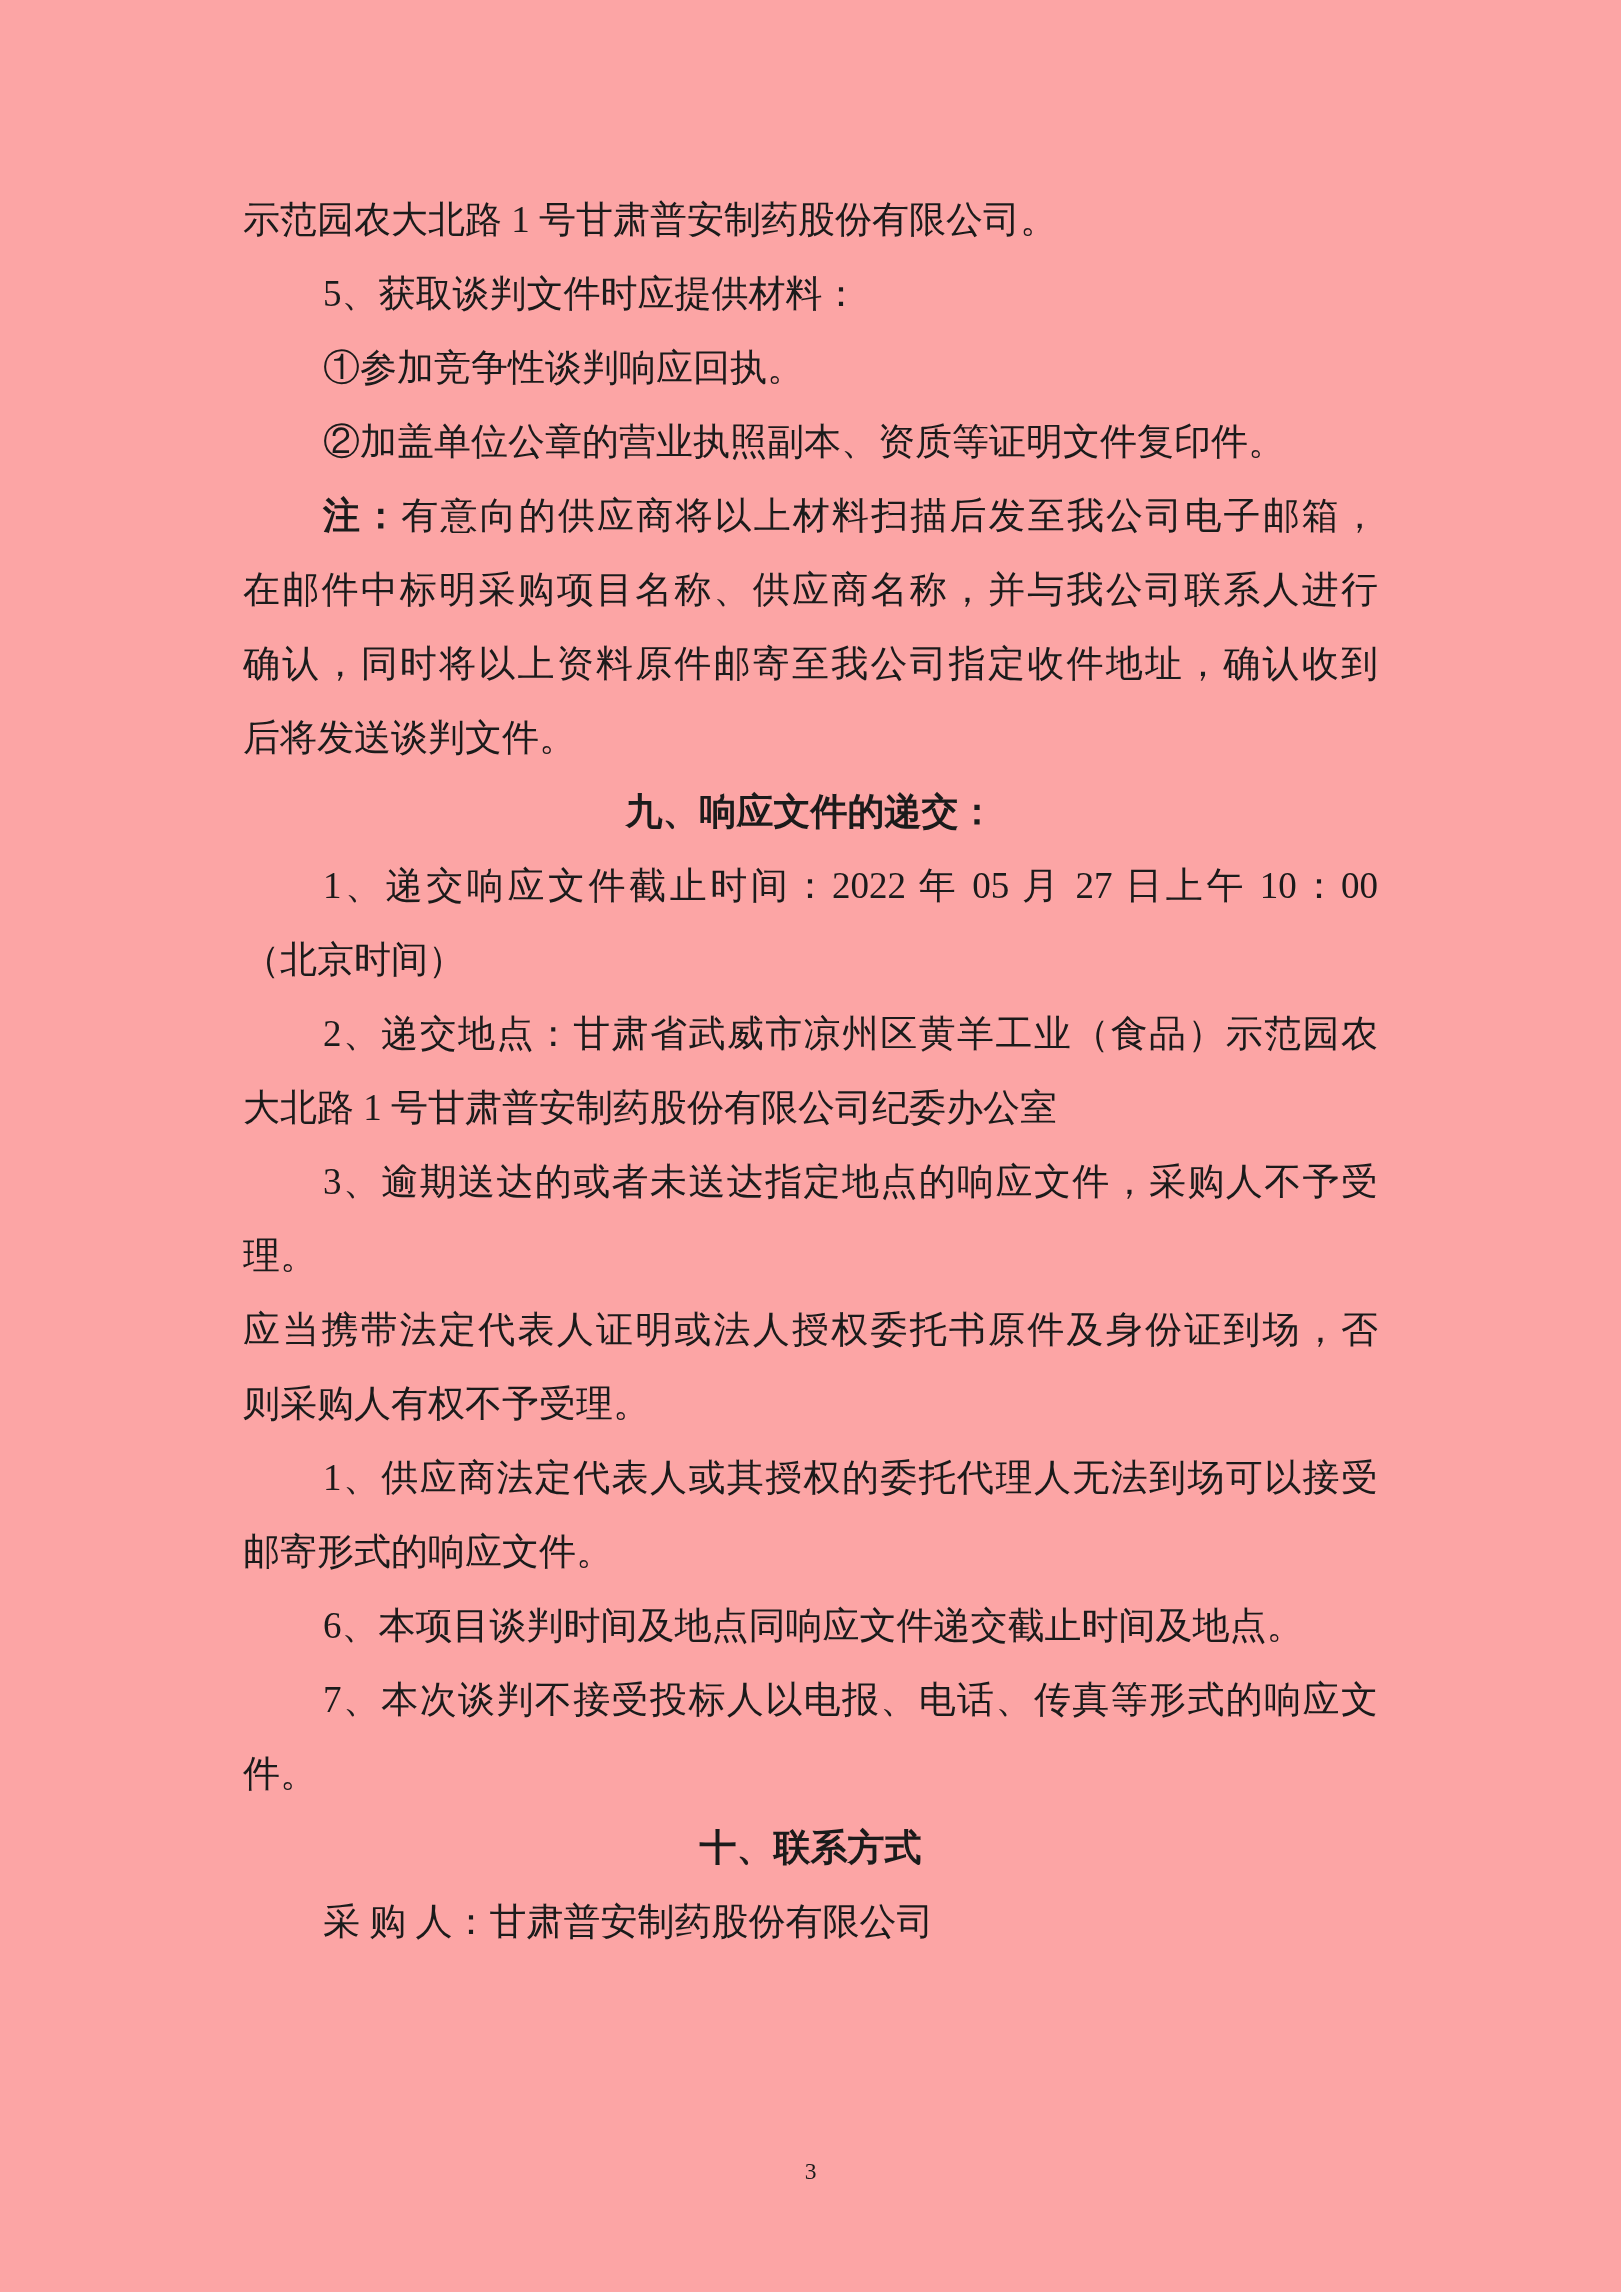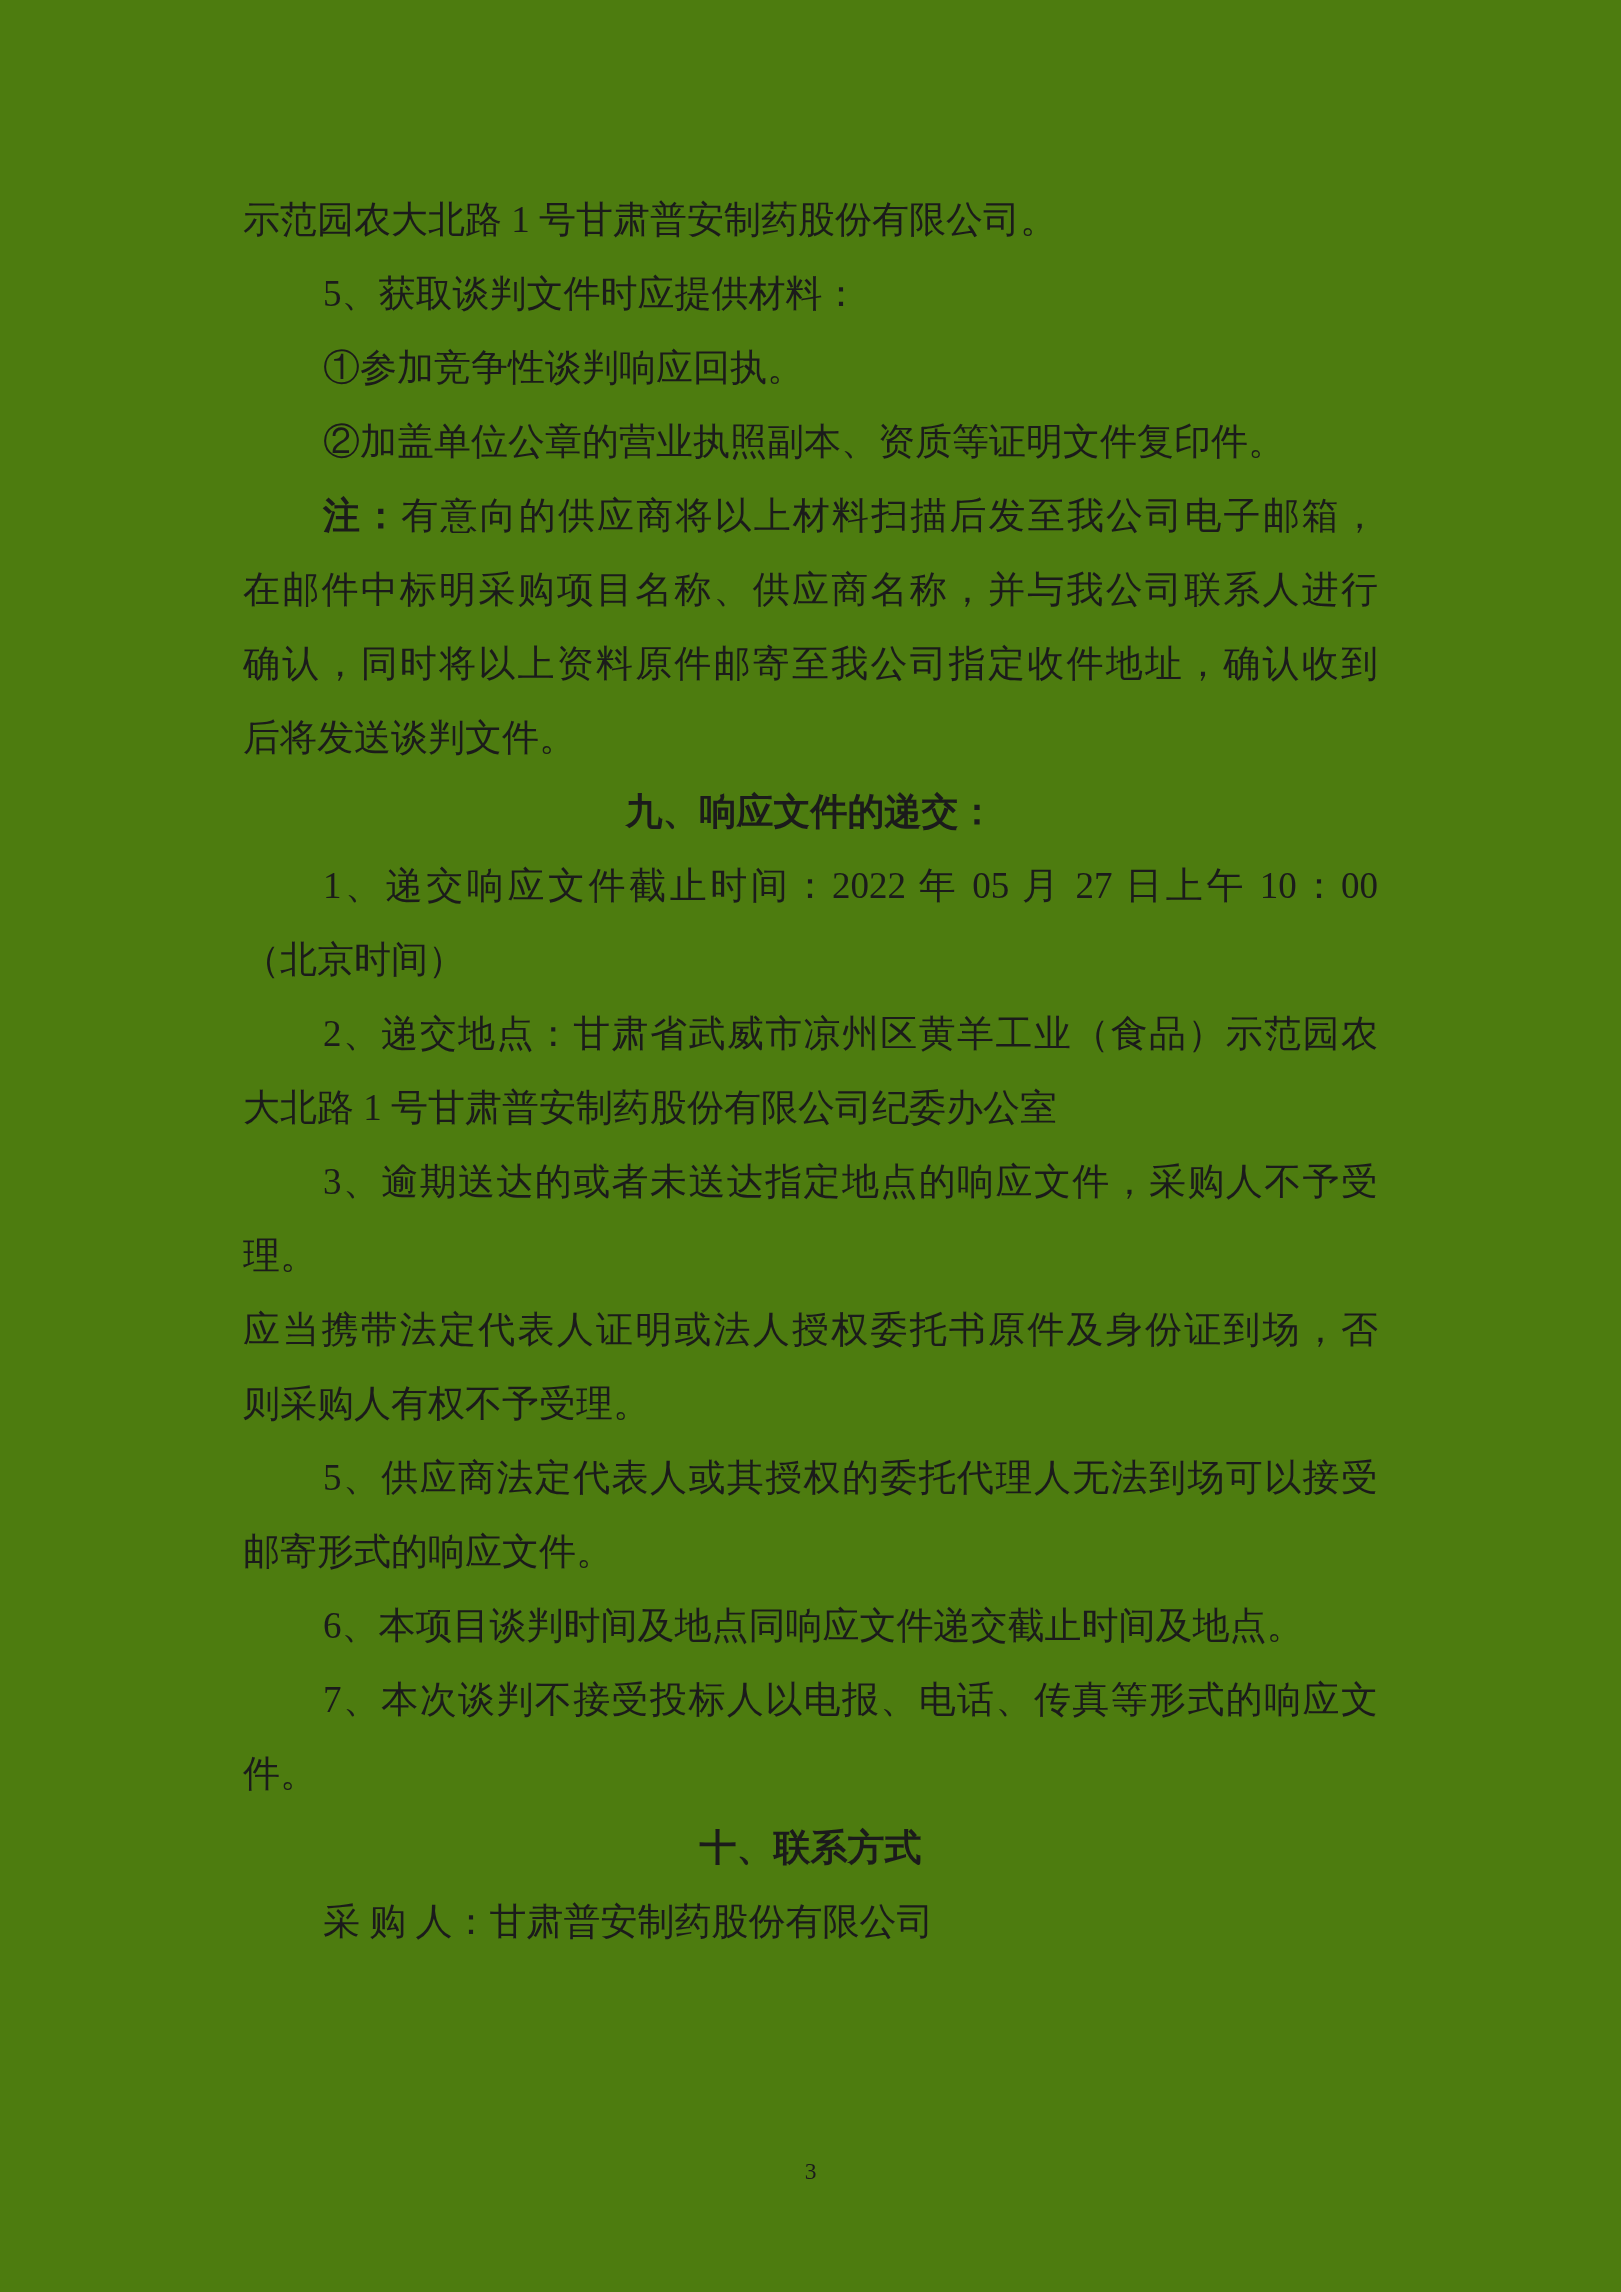--- a/index.html
+++ b/index.html
@@ -4,21 +4,21 @@
 <style>
   html, body {
     margin: 0;
     padding: 0;
     background: #ffffff;
   }
   .page {
     position: relative;
     width: 1621px;
     height: 2293px;
-    background: #4d7c0f;
+    background: #fca5a5;
     overflow: hidden;
     font-family: "Liberation Serif", "DejaVu Serif", serif;
   }
   .text-block {
     position: absolute;
     left: 243px;
     top: 183px;
     width: 1135px;
   }
   .line {
@@ -73,21 +73,21 @@
       <div class="line">后将发送谈判文件。</div>
       <div class="line bold">九、响应文件的递交：</div>
       <div class="line indent fill">1、递交响应文件截止时间：2022 年 05 月 27 日上午 10：00</div>
       <div class="line">（北京时间）</div>
       <div class="line indent fill">2、递交地点：甘肃省武威市凉州区黄羊工业（食品）示范园农</div>
       <div class="line">大北路 1 号甘肃普安制药股份有限公司纪委办公室</div>
       <div class="line indent fill">3、逾期送达的或者未送达指定地点的响应文件，采购人不予受</div>
       <div class="line">理。</div>
       <div class="line fill">应当携带法定代表人证明或法人授权委托书原件及身份证到场，否</div>
       <div class="line">则采购人有权不予受理。</div>
-      <div class="line indent fill">5、供应商法定代表人或其授权的委托代理人无法到场可以接受</div>
+      <div class="line indent fill">1、供应商法定代表人或其授权的委托代理人无法到场可以接受</div>
       <div class="line">邮寄形式的响应文件。</div>
       <div class="line indent">6、本项目谈判时间及地点同响应文件递交截止时间及地点。</div>
       <div class="line indent fill">7、本次谈判不接受投标人以电报、电话、传真等形式的响应文</div>
       <div class="line">件。</div>
       <div class="line bold">十、联系方式</div>
       <div class="line indent">采 购 人：甘肃普安制药股份有限公司</div>
     </div>
   <div class="page-number">3</div>
 </div>
 

